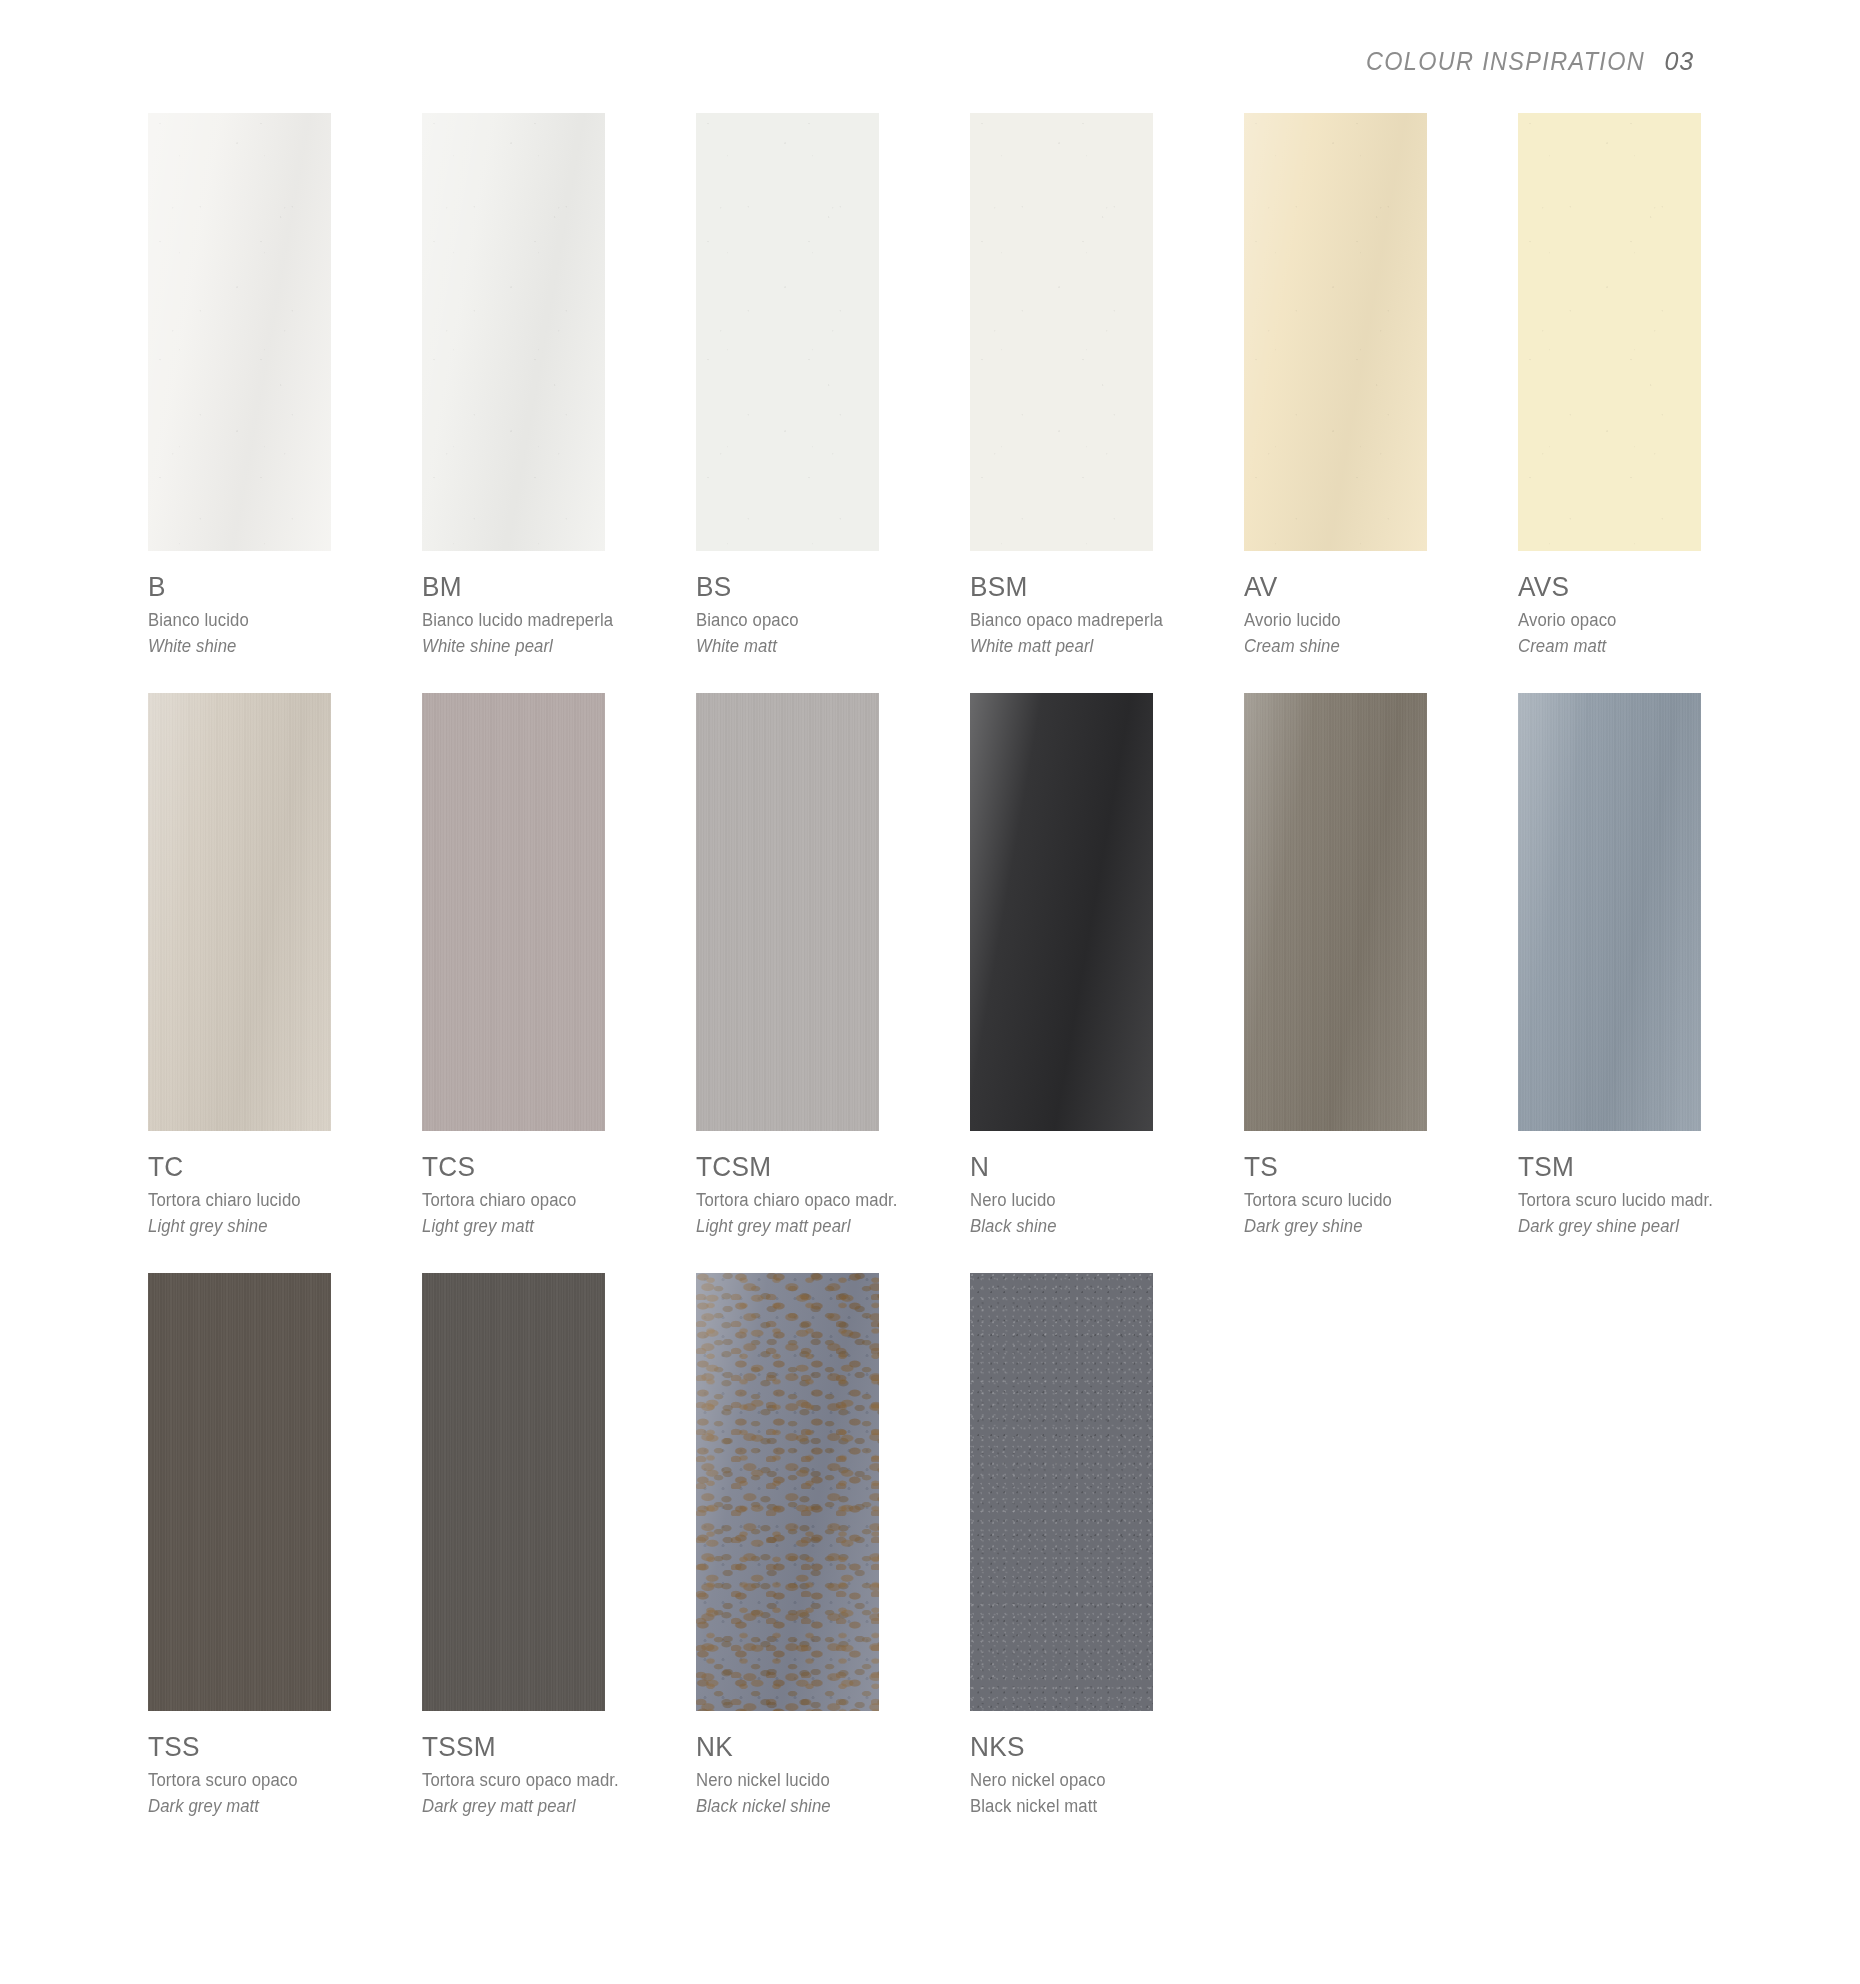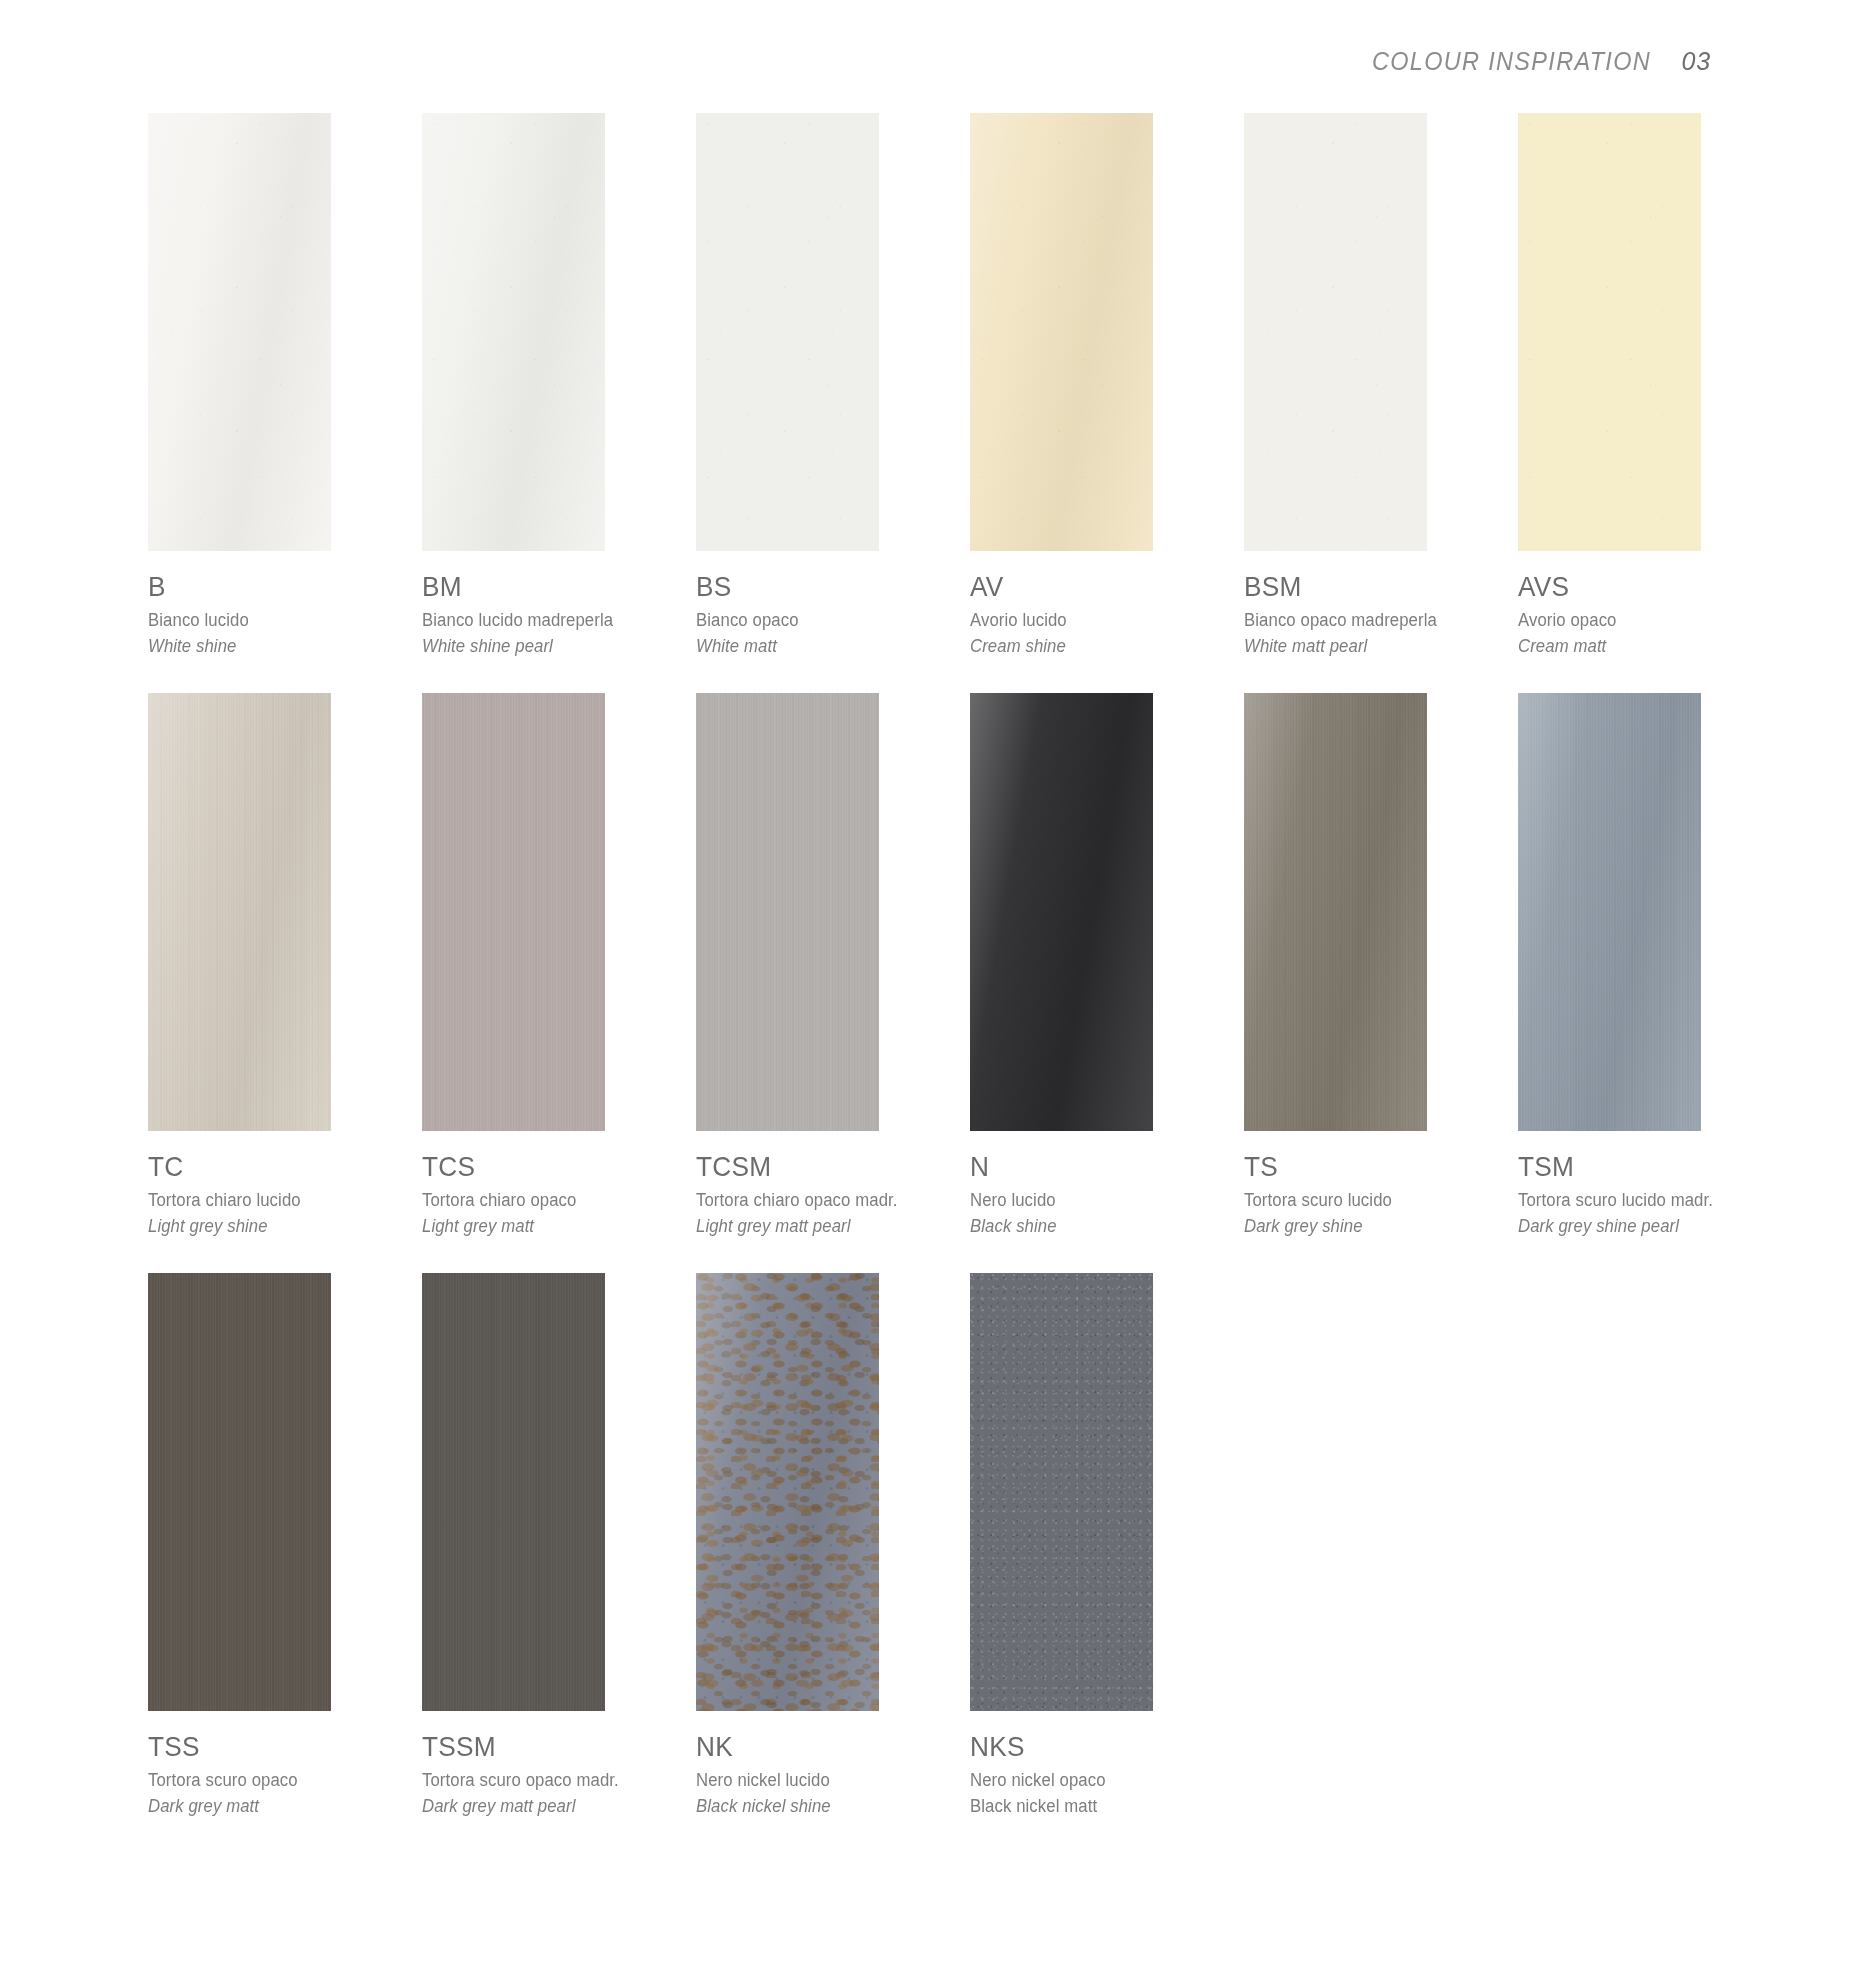--- a/index.html
+++ b/index.html
@@ -19,24 +19,24 @@
     width: 1860px;
     height: 1985px;
     overflow: hidden;
     background: #ffffff;
   }
 
   
   .page-header {
     position: absolute;
     top: 47px;
-    right: 149px;
+    right: 166px;
     display: flex;
     align-items: baseline;
-    gap: 21px;
+    gap: 10px;
     white-space: nowrap;
   }
   .header-title {
     font-size: 25px;
     font-style: italic;
     font-weight: 300;
     letter-spacing: 1.4px;
     color: #8c8c8c;
     transform: scaleX(0.94);
     transform-origin: right baseline;
@@ -224,41 +224,41 @@
         <div class="swatch" style="background-color: rgb(239, 240, 236);">
           <div class="tex tex-speckle"></div>
         </div>
         <div class="labels">
           <div class="swatch-code">BS</div>
           <div class="swatch-name-it">Bianco opaco</div>
           <div class="swatch-name-en">White matt</div>
         </div>
       </div>
       <div class="swatch-cell">
+        <div class="swatch" style="background-color: rgb(241, 240, 234);">
+          <div class="tex tex-speckle"></div>
+        </div>
+        <div class="labels">
+          <div class="swatch-code">BSM</div>
+          <div class="swatch-name-it">Bianco opaco madreperla</div>
+          <div class="swatch-name-en">White matt pearl</div>
+        </div>
+      </div>
+      <div class="swatch-cell">
         <div class="swatch" style="background-color: rgb(242, 228, 194);">
           <div class="tex tex-speckle"></div>
           <div class="tex tex-sheen"></div>
         </div>
         <div class="labels">
           <div class="swatch-code">AV</div>
           <div class="swatch-name-it">Avorio lucido</div>
           <div class="swatch-name-en">Cream shine</div>
         </div>
       </div>
       <div class="swatch-cell">
-        <div class="swatch" style="background-color: rgb(241, 240, 234);">
-          <div class="tex tex-speckle"></div>
-        </div>
-        <div class="labels">
-          <div class="swatch-code">BSM</div>
-          <div class="swatch-name-it">Bianco opaco madreperla</div>
-          <div class="swatch-name-en">White matt pearl</div>
-        </div>
-      </div>
-      <div class="swatch-cell">
         <div class="swatch" style="background-color: rgb(246, 238, 203);">
           <div class="tex tex-speckle"></div>
         </div>
         <div class="labels">
           <div class="swatch-code">AVS</div>
           <div class="swatch-name-it">Avorio opaco</div>
           <div class="swatch-name-en">Cream matt</div>
         </div>
       </div>
       <div class="swatch-cell">

